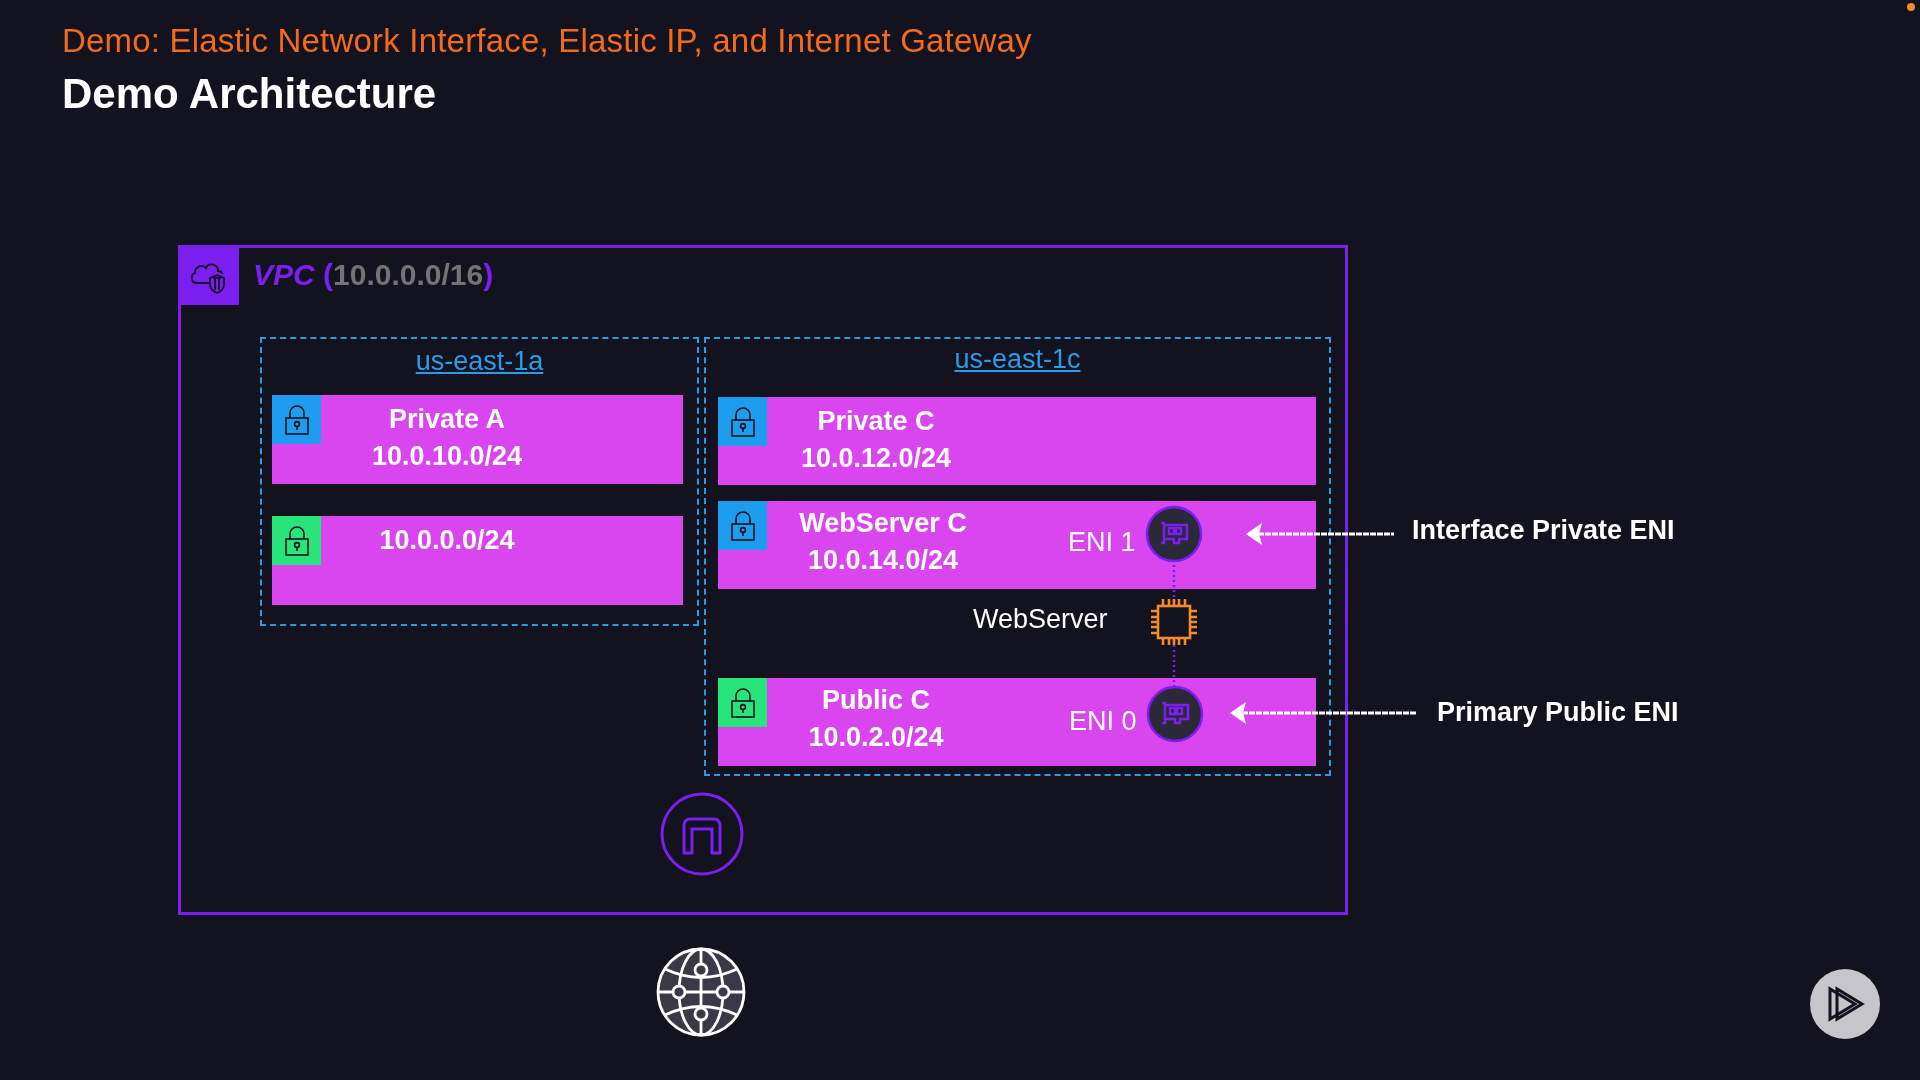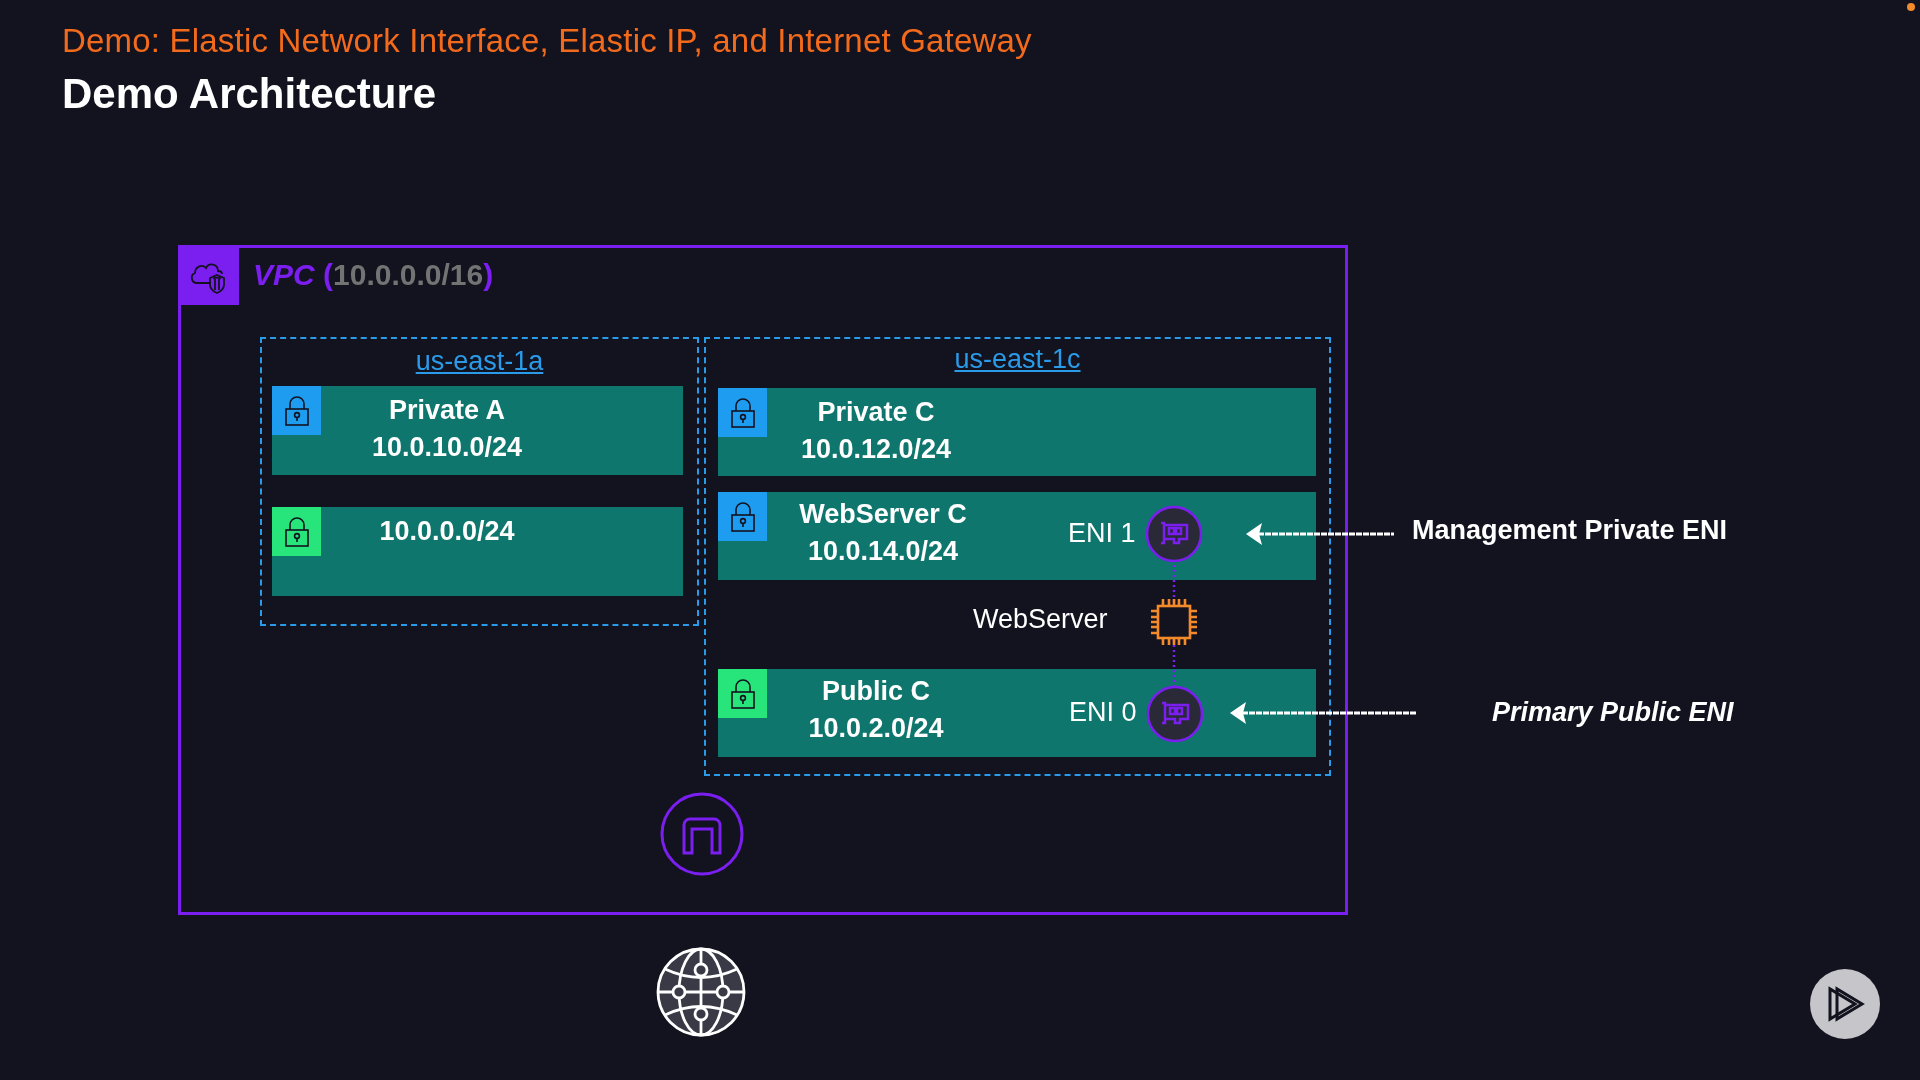--- a/index.html
+++ b/index.html
@@ -38,21 +38,21 @@
   
   .az {
     border:2px dashed #2a9be8; box-sizing:border-box;
   }
   .az-label {
     font-size:27px; color:#2a9be8; text-align:center; white-space:nowrap;text-decoration:underline;
   }
   #az-a { left:260px; top:337px; width:439px; height:289px; }
   #az-c { left:704px; top:337px; width:627px; height:439px; }
   
-  .subnet { background:#0f766e; }
+  .subnet { background:#d946ef;margin-top:9px; }
   .lock-box {
     position:absolute; left:0; top:0; width:49px; height:49px;
     display:flex; align-items:center; justify-content:center;
   }
   .lock-box.private { background:#1e9cf0; }
   .lock-box.public { background:#27e57a; }
   .subnet-text {
     position:absolute; top:6px; text-align:center; font-weight:bold; line-height:37px; white-space:nowrap;
   }
   .subnet-name { font-size:27px; }
@@ -195,27 +195,27 @@
     <path d="M17 44 V51 M23 44 V51 M28 44 V51 M33 44 V51 M39 44 V51"></path>
     <path d="M12 17 H5 M12 23 H5 M12 28 H5 M12 33 H5 M12 39 H5"></path>
     <path d="M44 17 H51 M44 23 H51 M44 28 H51 M44 33 H51 M44 39 H51"></path>
   </svg>
 </div>
 
 <svg class="abs" style="left:1244px; top:520px;" width="152" height="28">
   <line x1="14" y1="14" x2="150" y2="14" stroke="#ffffff" stroke-width="3" stroke-dasharray="6 1"></line>
   <polygon points="2,14 18,3 15,14 18,25" fill="#ffffff"></polygon>
 </svg>
-<div class="abs annot" style="left:1412px; top:515px;">Management Private ENI</div>
+<div class="abs annot" style="left:1412px; top:515px;">Interface Private ENI</div>
 
 <svg class="abs" style="left:1228px; top:699px;" width="190" height="28">
   <line x1="14" y1="14" x2="188" y2="14" stroke="#ffffff" stroke-width="3" stroke-dasharray="6 1"></line>
   <polygon points="2,14 18,3 15,14 18,25" fill="#ffffff"></polygon>
 </svg>
-<div class="abs annot" style="left:1492px; top:697px;font-style:italic;">Primary Public ENI</div>
+<div class="abs annot" style="left:1437px; top:697px;">Primary Public ENI</div>
 
 <div class="abs" style="left:659px; top:791px;">
   <svg width="86" height="86" viewBox="0 0 86 86" fill="none" stroke="#7b1ef0" stroke-width="3">
     <circle cx="43" cy="43" r="40"></circle>
     <path d="M25 62 V34 A6 6 0 0 1 31 28 H55 A6 6 0 0 1 61 34 V62 H53 V38 H33 V62 Z"></path>
   </svg>
 </div>
 
 <div class="abs" style="left:655px; top:946px;">
   <svg width="92" height="92" viewBox="0 0 92 92" fill="#3a3946" stroke="#ffffff" stroke-width="2.8">

